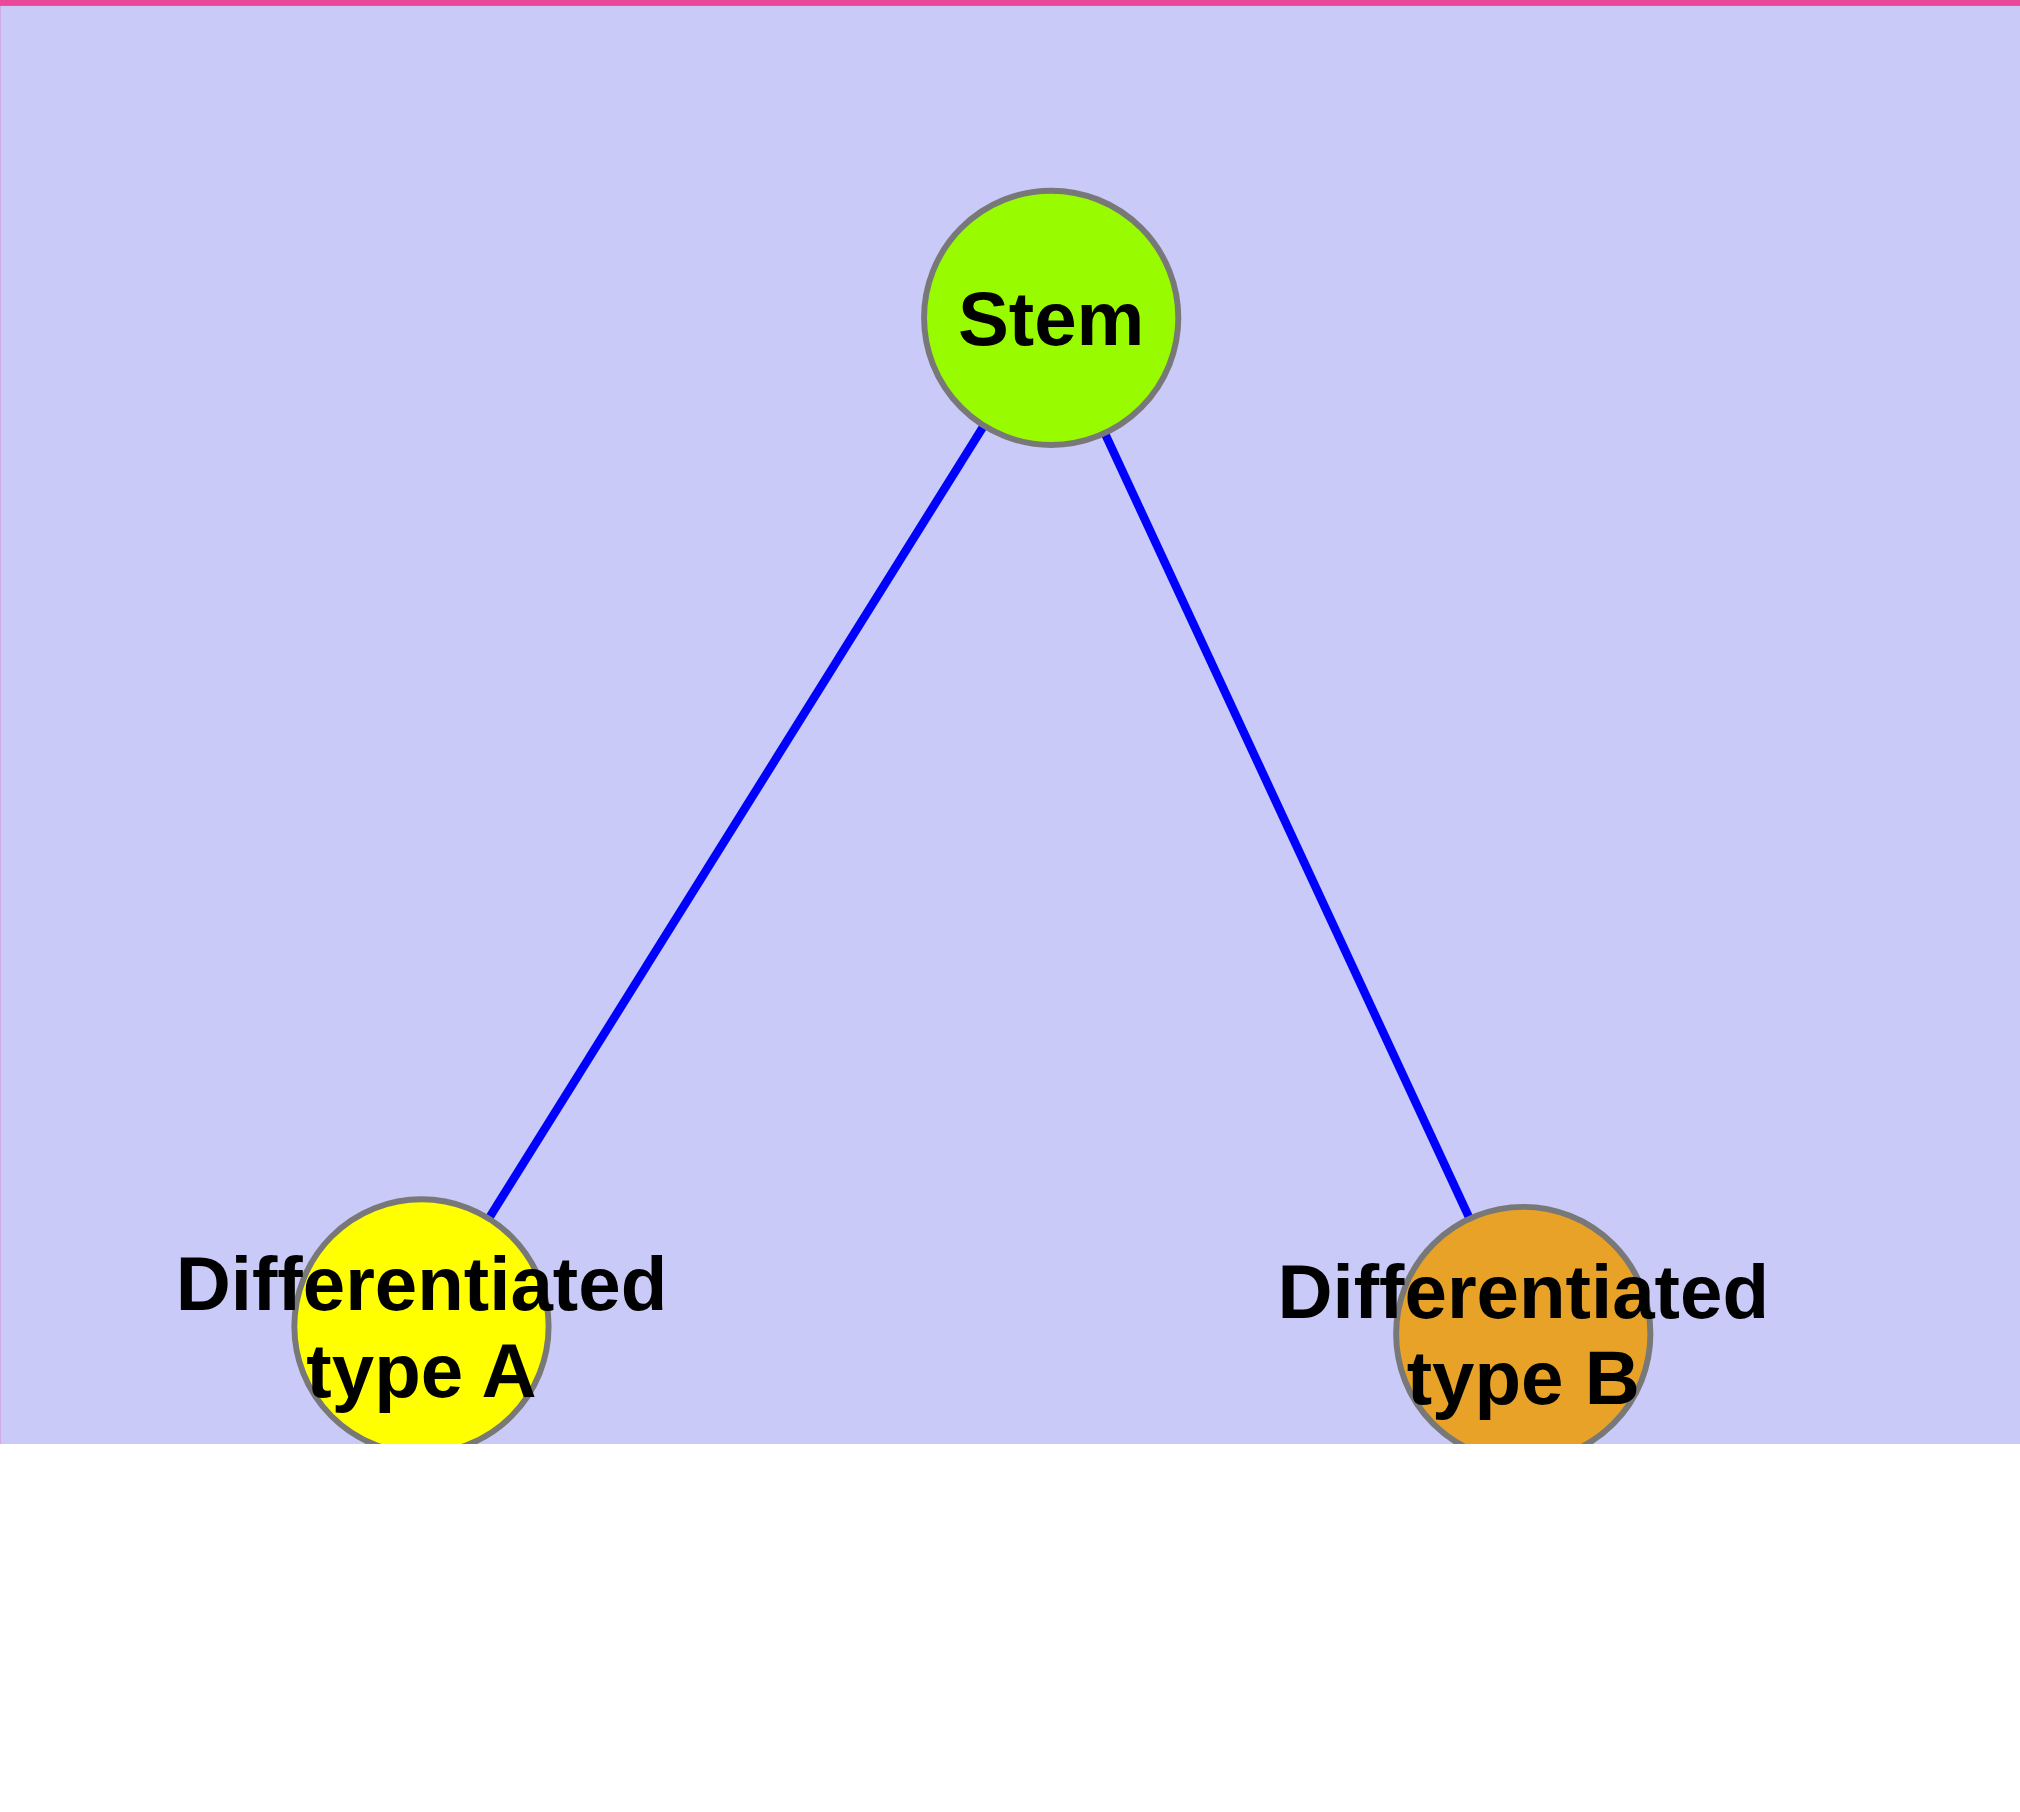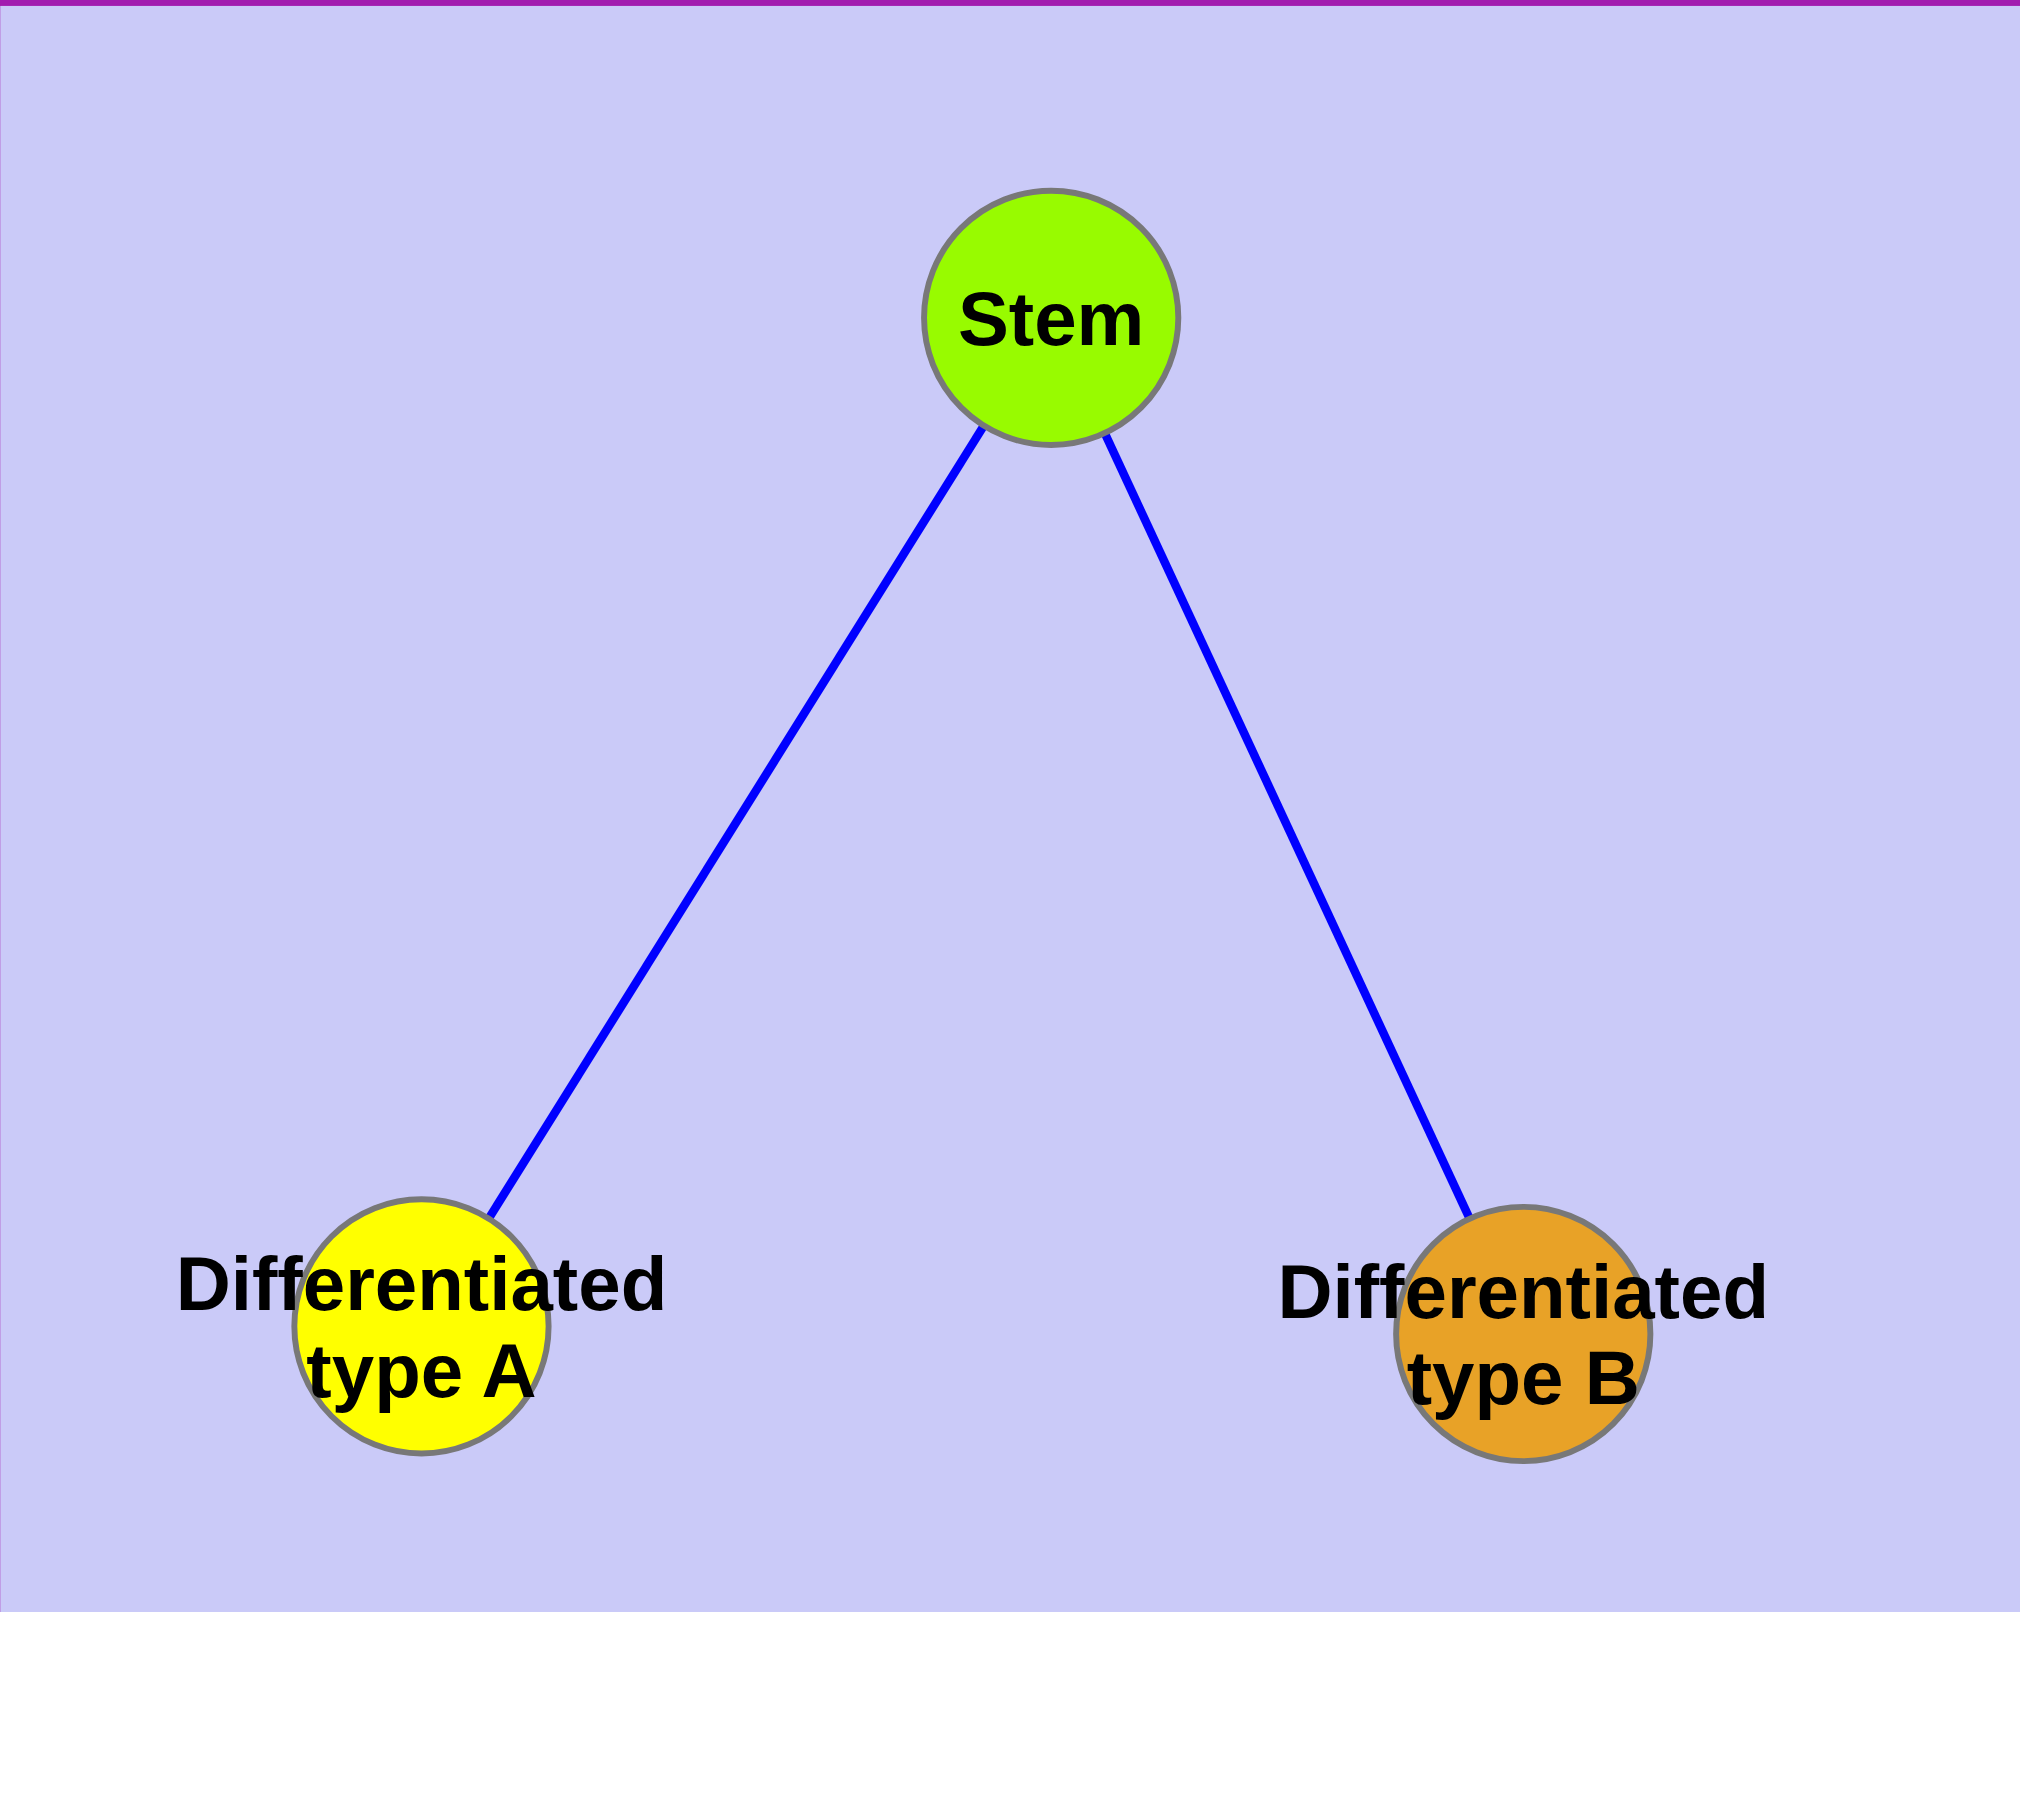--- a/index.html
+++ b/index.html
@@ -3,22 +3,22 @@
 <meta charset="utf-8">
 <style>
   html, body {
     margin: 0;
     padding: 0;
     background: #ffffff;
   }
   .canvas-wrap {
     position: relative;
     width: 2021px;
-    height: 1612px;
-    background: #a21caf;
+    height: 1444px;
+    background: #ec4899;
     overflow: hidden;
     font-family: "Liberation Sans", sans-serif;
   }
   svg.graph {
     display: block;
     width: 2021px;
     height: 1812px;
   }
   .node-label {
     font-family: "Liberation Sans", "DejaVu Sans", sans-serif;

